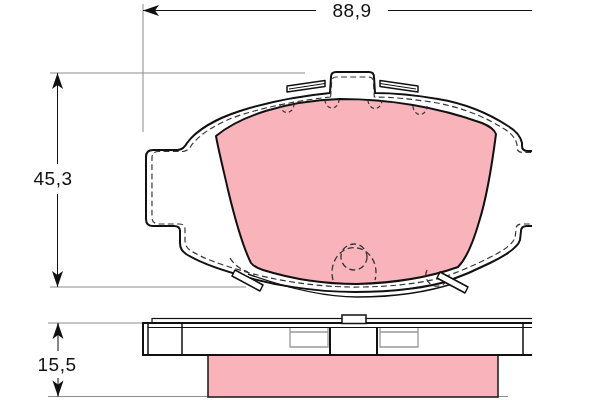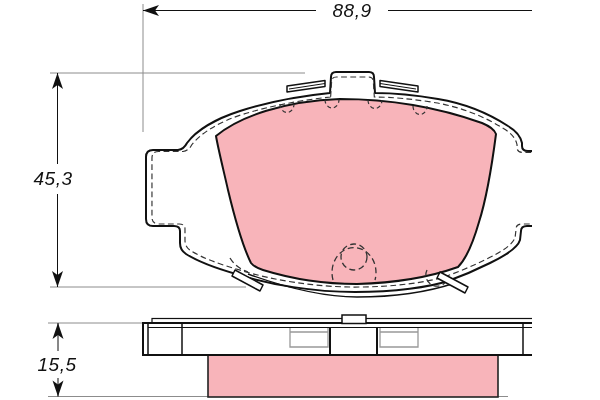--- a/index.html
+++ b/index.html
@@ -2,21 +2,20 @@
 <html><head>
 <meta charset="utf-8">
 <style>
   html,body{margin:0;padding:0;background:#ffffff;}
   .canvas{
     position:relative;
     width:532px;height:400px;
     background:#ffffff;
     font-family:"Liberation Sans", sans-serif;
     overflow:hidden;
-    font-style:italic;
   }
   svg{display:block;}
   .dim-text{
     font-family:"Liberation Sans", sans-serif;
     font-size:19px;
     letter-spacing:0.5px;
     fill:#111111;
   }
 </style>
 </head>

